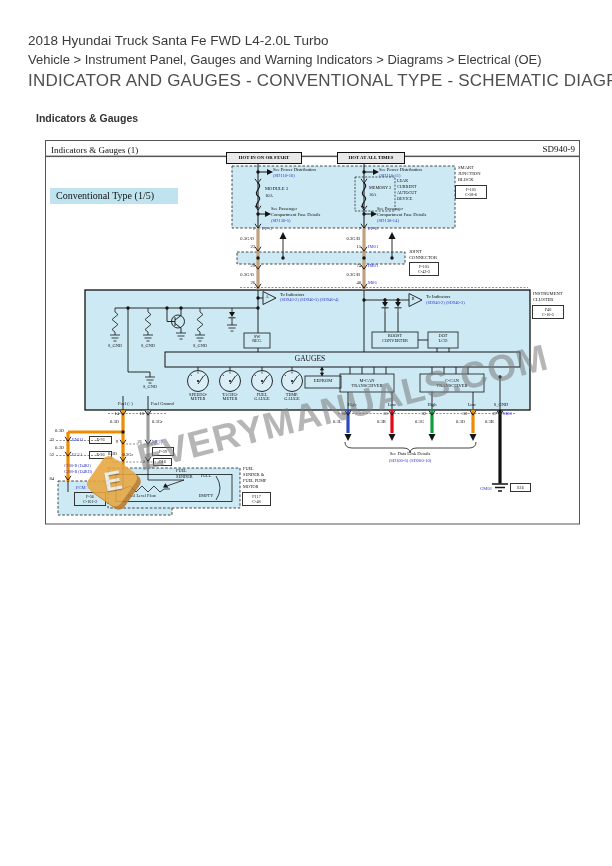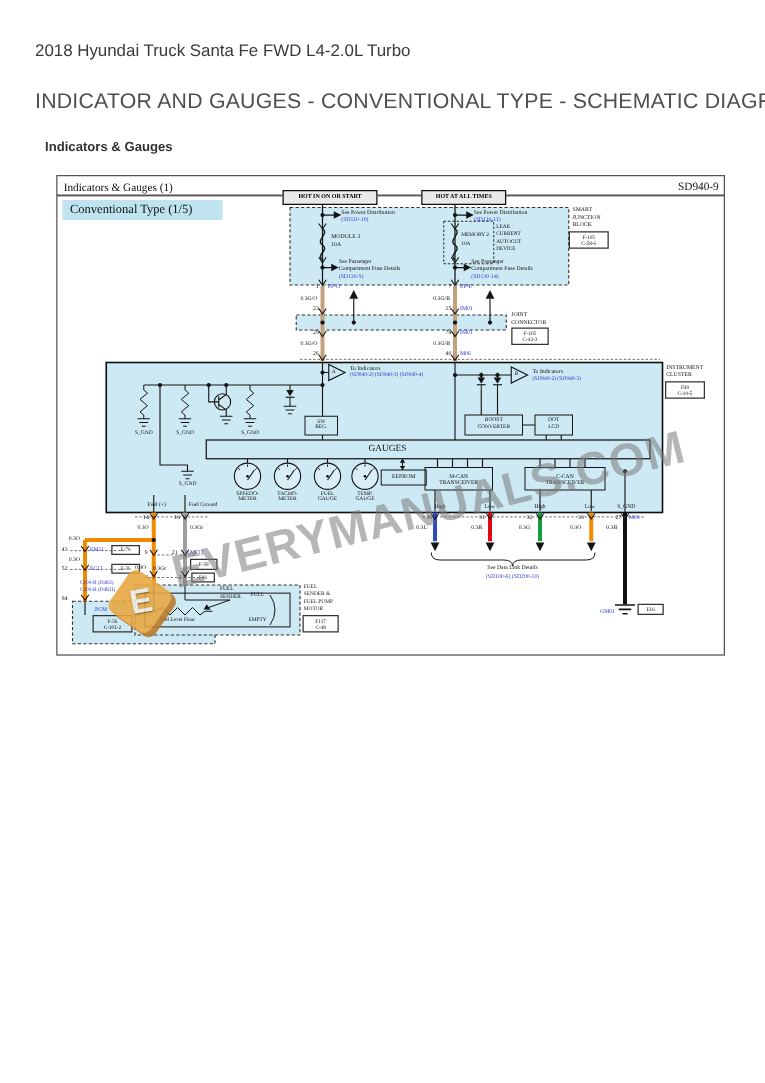--- a/index.html
+++ b/index.html
@@ -8,38 +8,39 @@
   .d{position:absolute;font-family:"Liberation Serif",serif;color:#101010;white-space:nowrap;line-height:1.12;z-index:2;}
   .s42{font-size:4.2px}.s43{font-size:4.3px}.s44{font-size:4.4px}.s45{font-size:4.5px}
   .s46{font-size:4.6px}.s9{font-size:9px}
   .blu{color:#3338cf}
   .r{text-align:right}.c{text-align:center}
   .cbx{position:absolute;border:0.8px solid #333;text-align:center;font-size:4.2px;line-height:1.35;
        padding:0.5px 1px;font-family:"Liberation Serif",serif;color:#101010;z-index:2;white-space:nowrap;}
   .tag{position:absolute;border:0.9px solid #111;background:#e9e9e9;text-align:center;font-weight:bold;
        font-size:4.8px;line-height:9.5px;height:9.5px;font-family:"Liberation Serif",serif;z-index:2;}
   .variant{position:absolute;background:#bfe4f0;font-family:"Liberation Serif",serif;font-size:10px;
-       line-height:16px;padding-left:6px;z-index:2;color:#101010;}
+       line-height:16px;padding-left:6px;z-index:2;color:#101010;margin-top:28px;}
   svg{position:absolute;left:0;top:0;z-index:1;}
   #wm{position:absolute;left:128px;top:338px;width:430px;height:140px;display:flex;align-items:center;
       justify-content:center;transform:rotate(-14deg);z-index:3;pointer-events:none;}
   #wm span{font-family:"Liberation Sans",sans-serif;font-weight:bold;font-size:37px;letter-spacing:1px;
       color:rgba(122,122,122,0.55);}
   #logo{position:absolute;left:84px;top:452px;width:58px;height:58px;z-index:3;transform:rotate(-10deg);opacity:0.88;}
   #logo .dk{position:absolute;left:11px;top:13px;width:40px;height:40px;background:#b9792a;border-radius:7px;transform:rotate(45deg);}
   #logo .lt{position:absolute;left:8px;top:9px;width:40px;height:40px;background:#e8a63f;border-radius:7px;transform:rotate(45deg);}
   #logo .e{position:absolute;left:0;top:0;width:58px;height:58px;text-align:center;line-height:58px;
       font-family:"Liberation Sans",sans-serif;font-weight:bold;font-size:27px;color:#efece2;text-shadow:0 1px 1px #8a5a1d;}
 </style>
 </head>
 <body>
 
 <div id="stage">
 
   <div class="hd" style="left:28px;top:33px;font-size:13.5px">2018 Hyundai Truck Santa Fe FWD L4-2.0L Turbo</div>
+  <div class="hd" style="left:28px;top:52px;font-size:13px">Vehicle &gt; Instrument Panel, Gauges and Warning Indicators &gt; Diagrams &gt; Electrical (OE)</div>
   <div class="hd" style="left:28px;top:71px;font-size:17px;color:#4e4e4e;letter-spacing:0.2px">INDICATOR AND GAUGES - CONVENTIONAL TYPE - SCHEMATIC DIAGRAMS</div>
   <div class="hd" style="left:36px;top:112px;font-size:10.5px;font-weight:bold;color:#333">Indicators &amp; Gauges</div>
 
   <div class="d s9" style="left:51px;top:145px">Indicators &amp; Gauges (1)</div>
   <div class="d s9 r" style="left:495px;top:144px;width:80px">SD940-9</div>
   <div class="variant" style="left:50px;top:160px;width:122px;height:16px">Conventional Type (1/5)</div>
 
   <svg width="612" height="866" viewBox="0 0 612 866">
     <defs>
       <path id="chv" d="M-3 -2.2 L0 2.2 L3 -2.2" stroke="#141414" stroke-width="0.9" fill="none"></path>

